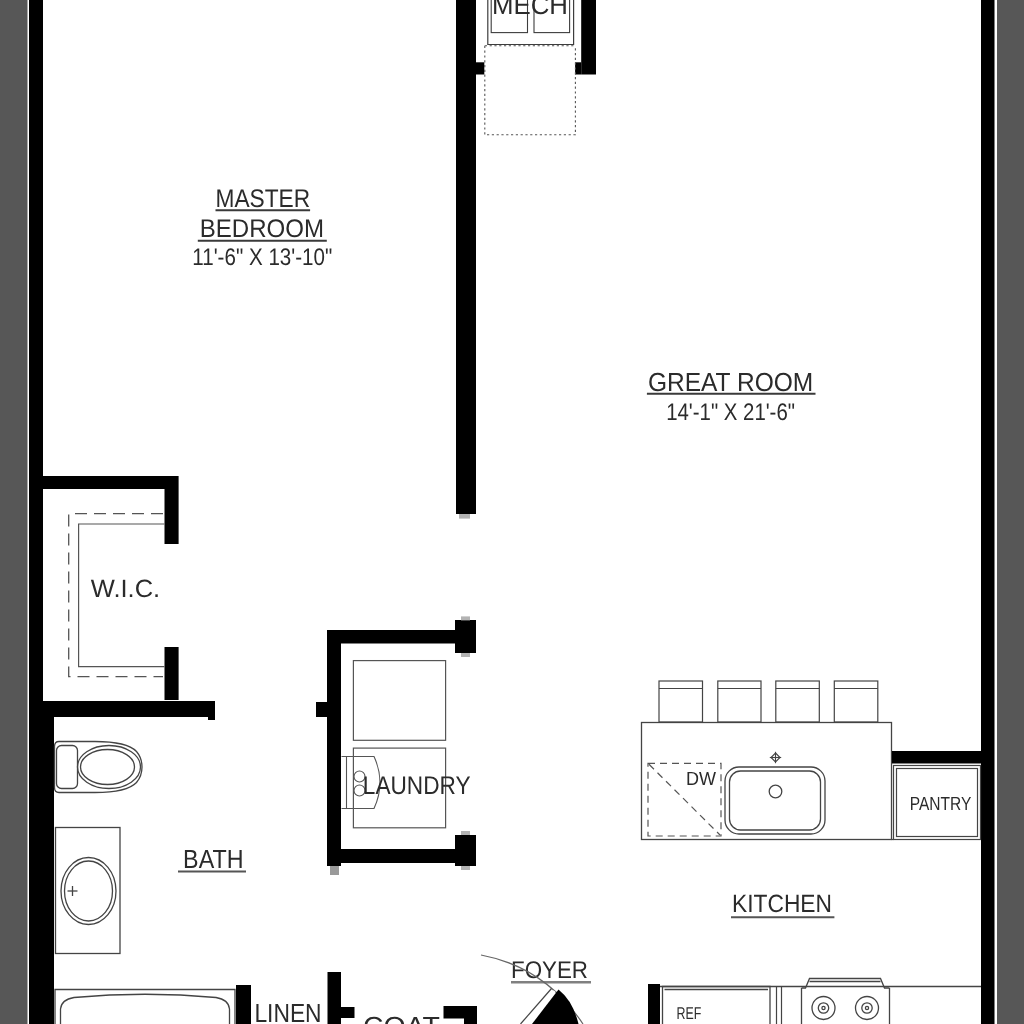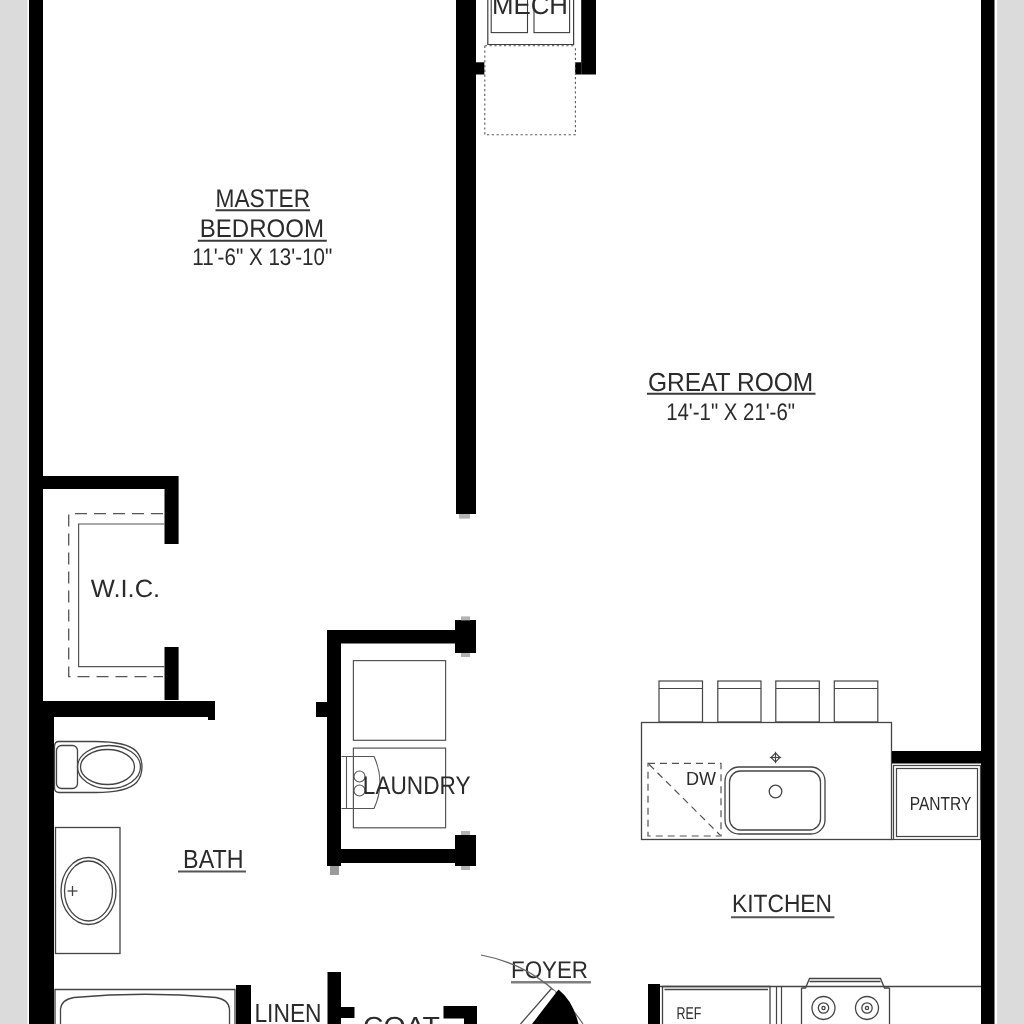--- a/index.html
+++ b/index.html
@@ -1,16 +1,16 @@
 <!DOCTYPE html>
 <html><head>
 <meta charset="utf-8">
 <style>
   html,body{margin:0;padding:0;background:#000;}
-  #page{position:relative;width:1024px;height:1024px;background:#fde047;overflow:hidden;filter:grayscale(1);}
+  #page{position:relative;width:1024px;height:1024px;background:#0369a1;overflow:hidden;filter:grayscale(1);}
   svg{position:absolute;top:0;left:0;}
   text{font-family:"Liberation Sans",sans-serif;fill:#2b2b2b;-webkit-font-smoothing:antialiased;text-rendering:geometricPrecision;}
 </style>
 </head>
 <body>
 <div id="page">
 <svg width="1024" height="1024" viewBox="0 0 1024 1024">
 
   <rect x="27.5" y="0" width="969.5" height="1024" fill="#ffffff"></rect>
 

